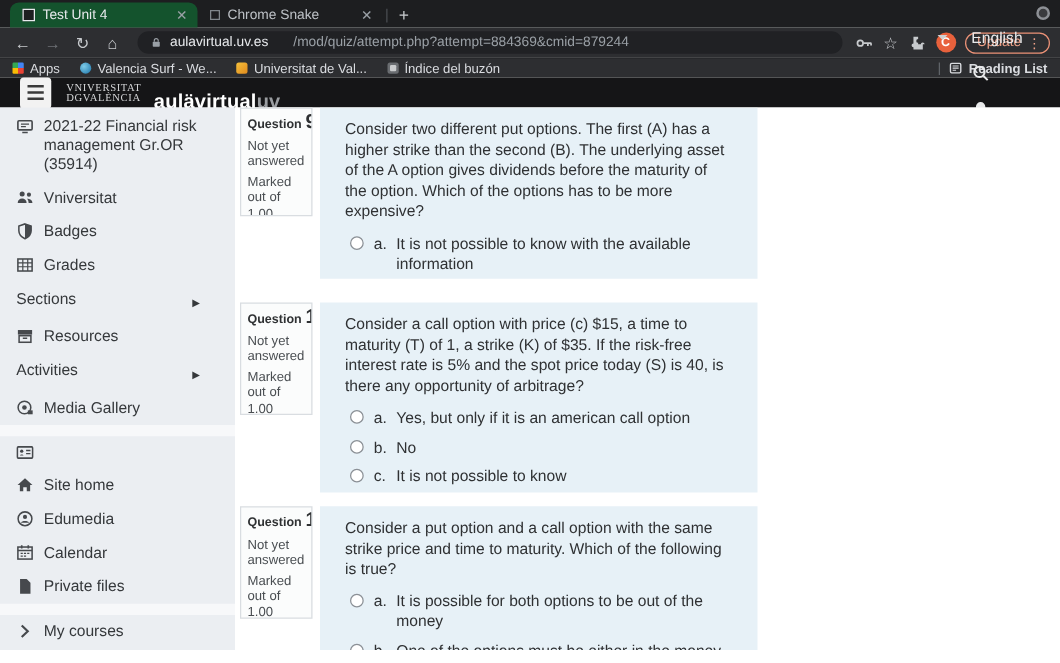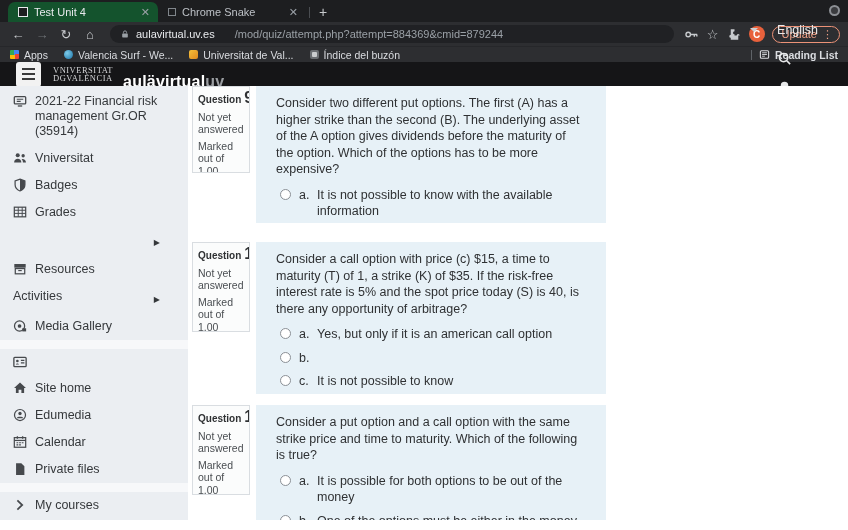--- a/index.html
+++ b/index.html
@@ -216,20 +216,21 @@
           <span class="lbl"><span>Badges</span></span>
         </div>
         <div class="side-item">
           <span class="ic"><svg viewBox="0 0 16 16">
               <rect x="1.5" y="2.5" width="13" height="11" fill="none" stroke="currentColor" stroke-width="1.4"></rect>
               <path d="M1.5 6h13M1.5 9.6h13M6 2.5v11M10.5 2.5v11" stroke="currentColor" stroke-width="1.1"></path>
             </svg></span>
           <span class="lbl"><span>Grades</span></span>
         </div>
         <div class="side-item">
+          <span class="lbl"><span>Sections</span></span>
           <span class="trail">▶</span>
         </div>
         <div class="side-item">
           <span class="ic"><svg viewBox="0 0 16 16">
               <rect x="1.5" y="2.3" width="13" height="4.2" fill="currentColor"></rect>
               <rect x="2.6" y="7.5" width="10.8" height="6" fill="none" stroke="currentColor" stroke-width="1.4"></rect>
               <path d="M6 9.8h4" stroke="currentColor" stroke-width="1.3"></path>
             </svg></span>
           <span class="lbl"><span>Resources</span></span>
         </div>
@@ -324,20 +325,21 @@
           <div>Consider a call option with price (c) $15, a time to maturity (T) of 1, a strike (K) of $35. If the risk-free interest rate is 5% and the spot price today (S) is 40, is there any opportunity of arbitrage?</div>
           <div class="q-options">
             <div class="q-opt">
               <span class="radio"></span>
               <span class="q-letter">a.</span>
               <span class="q-opt-text">Yes, but only if it is an american call option</span>
             </div>
             <div class="q-opt">
               <span class="radio"></span>
               <span class="q-letter">b.</span>
+              <span class="q-opt-text">No</span>
             </div>
             <div class="q-opt">
               <span class="radio"></span>
               <span class="q-letter">c.</span>
               <span class="q-opt-text">It is not possible to know</span>
             </div>
           </div>
         </div>
       </div>
       <div class="q-row" style="margin-bottom: 0px;">

